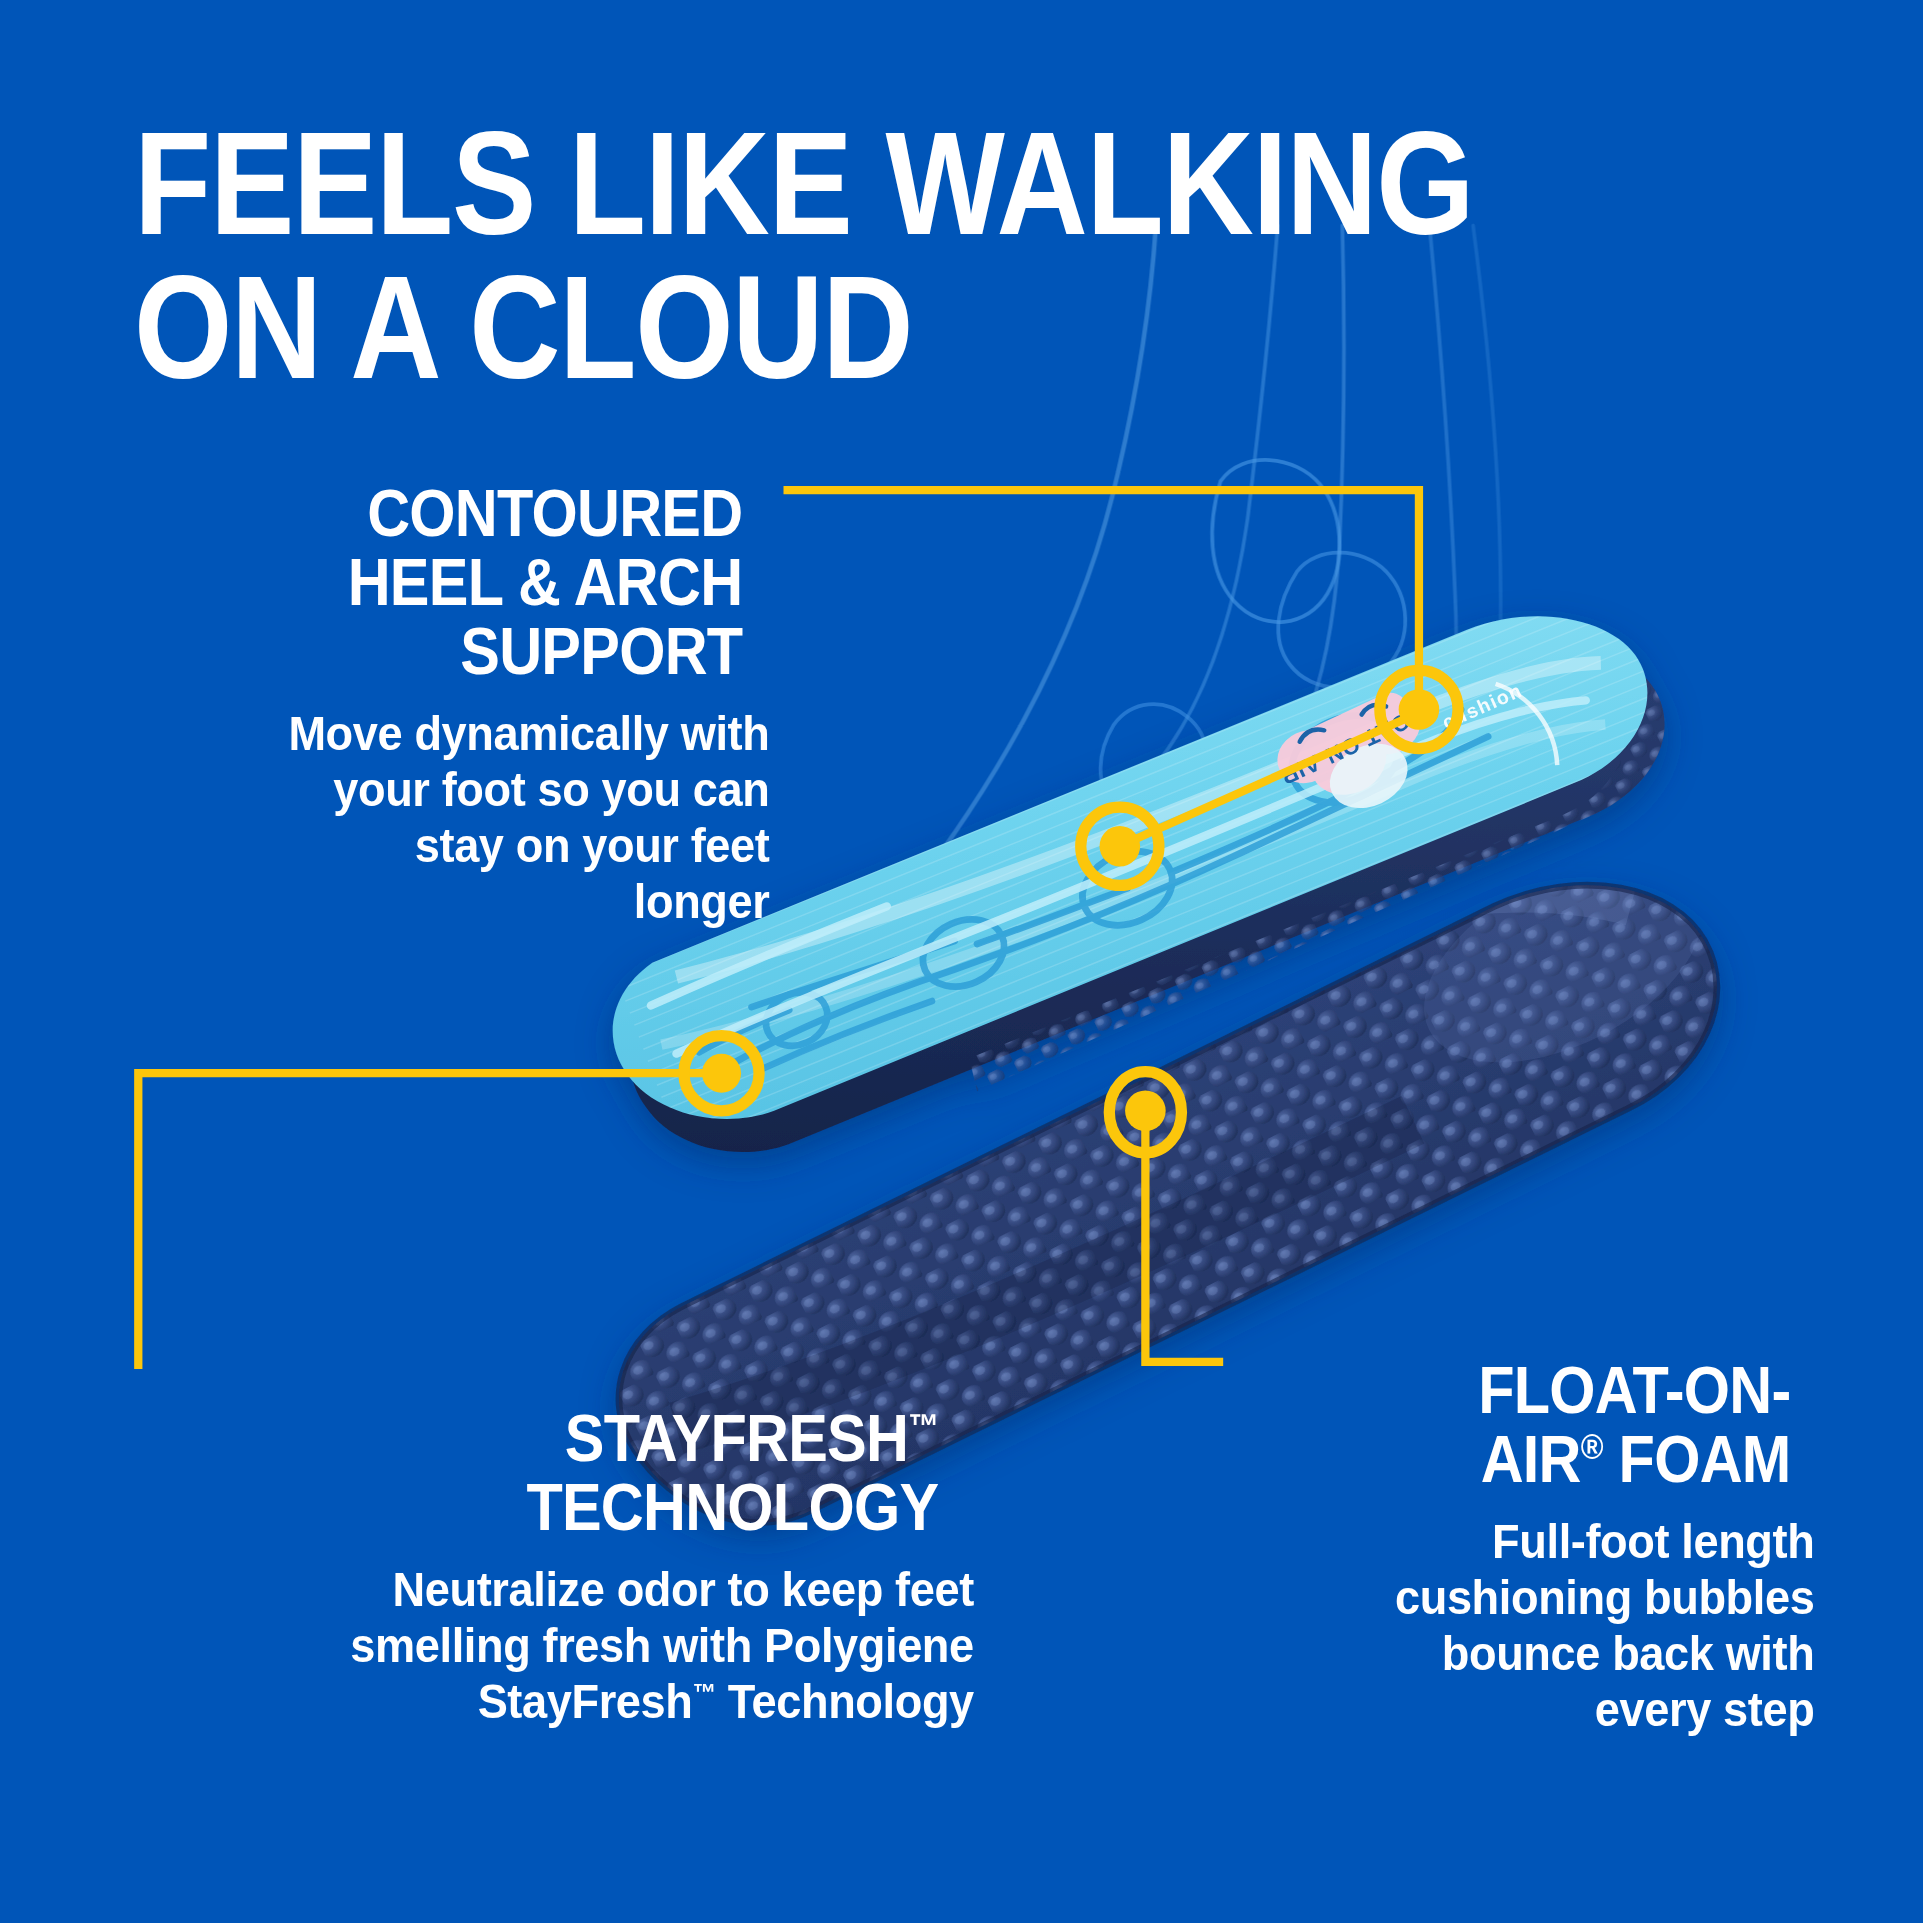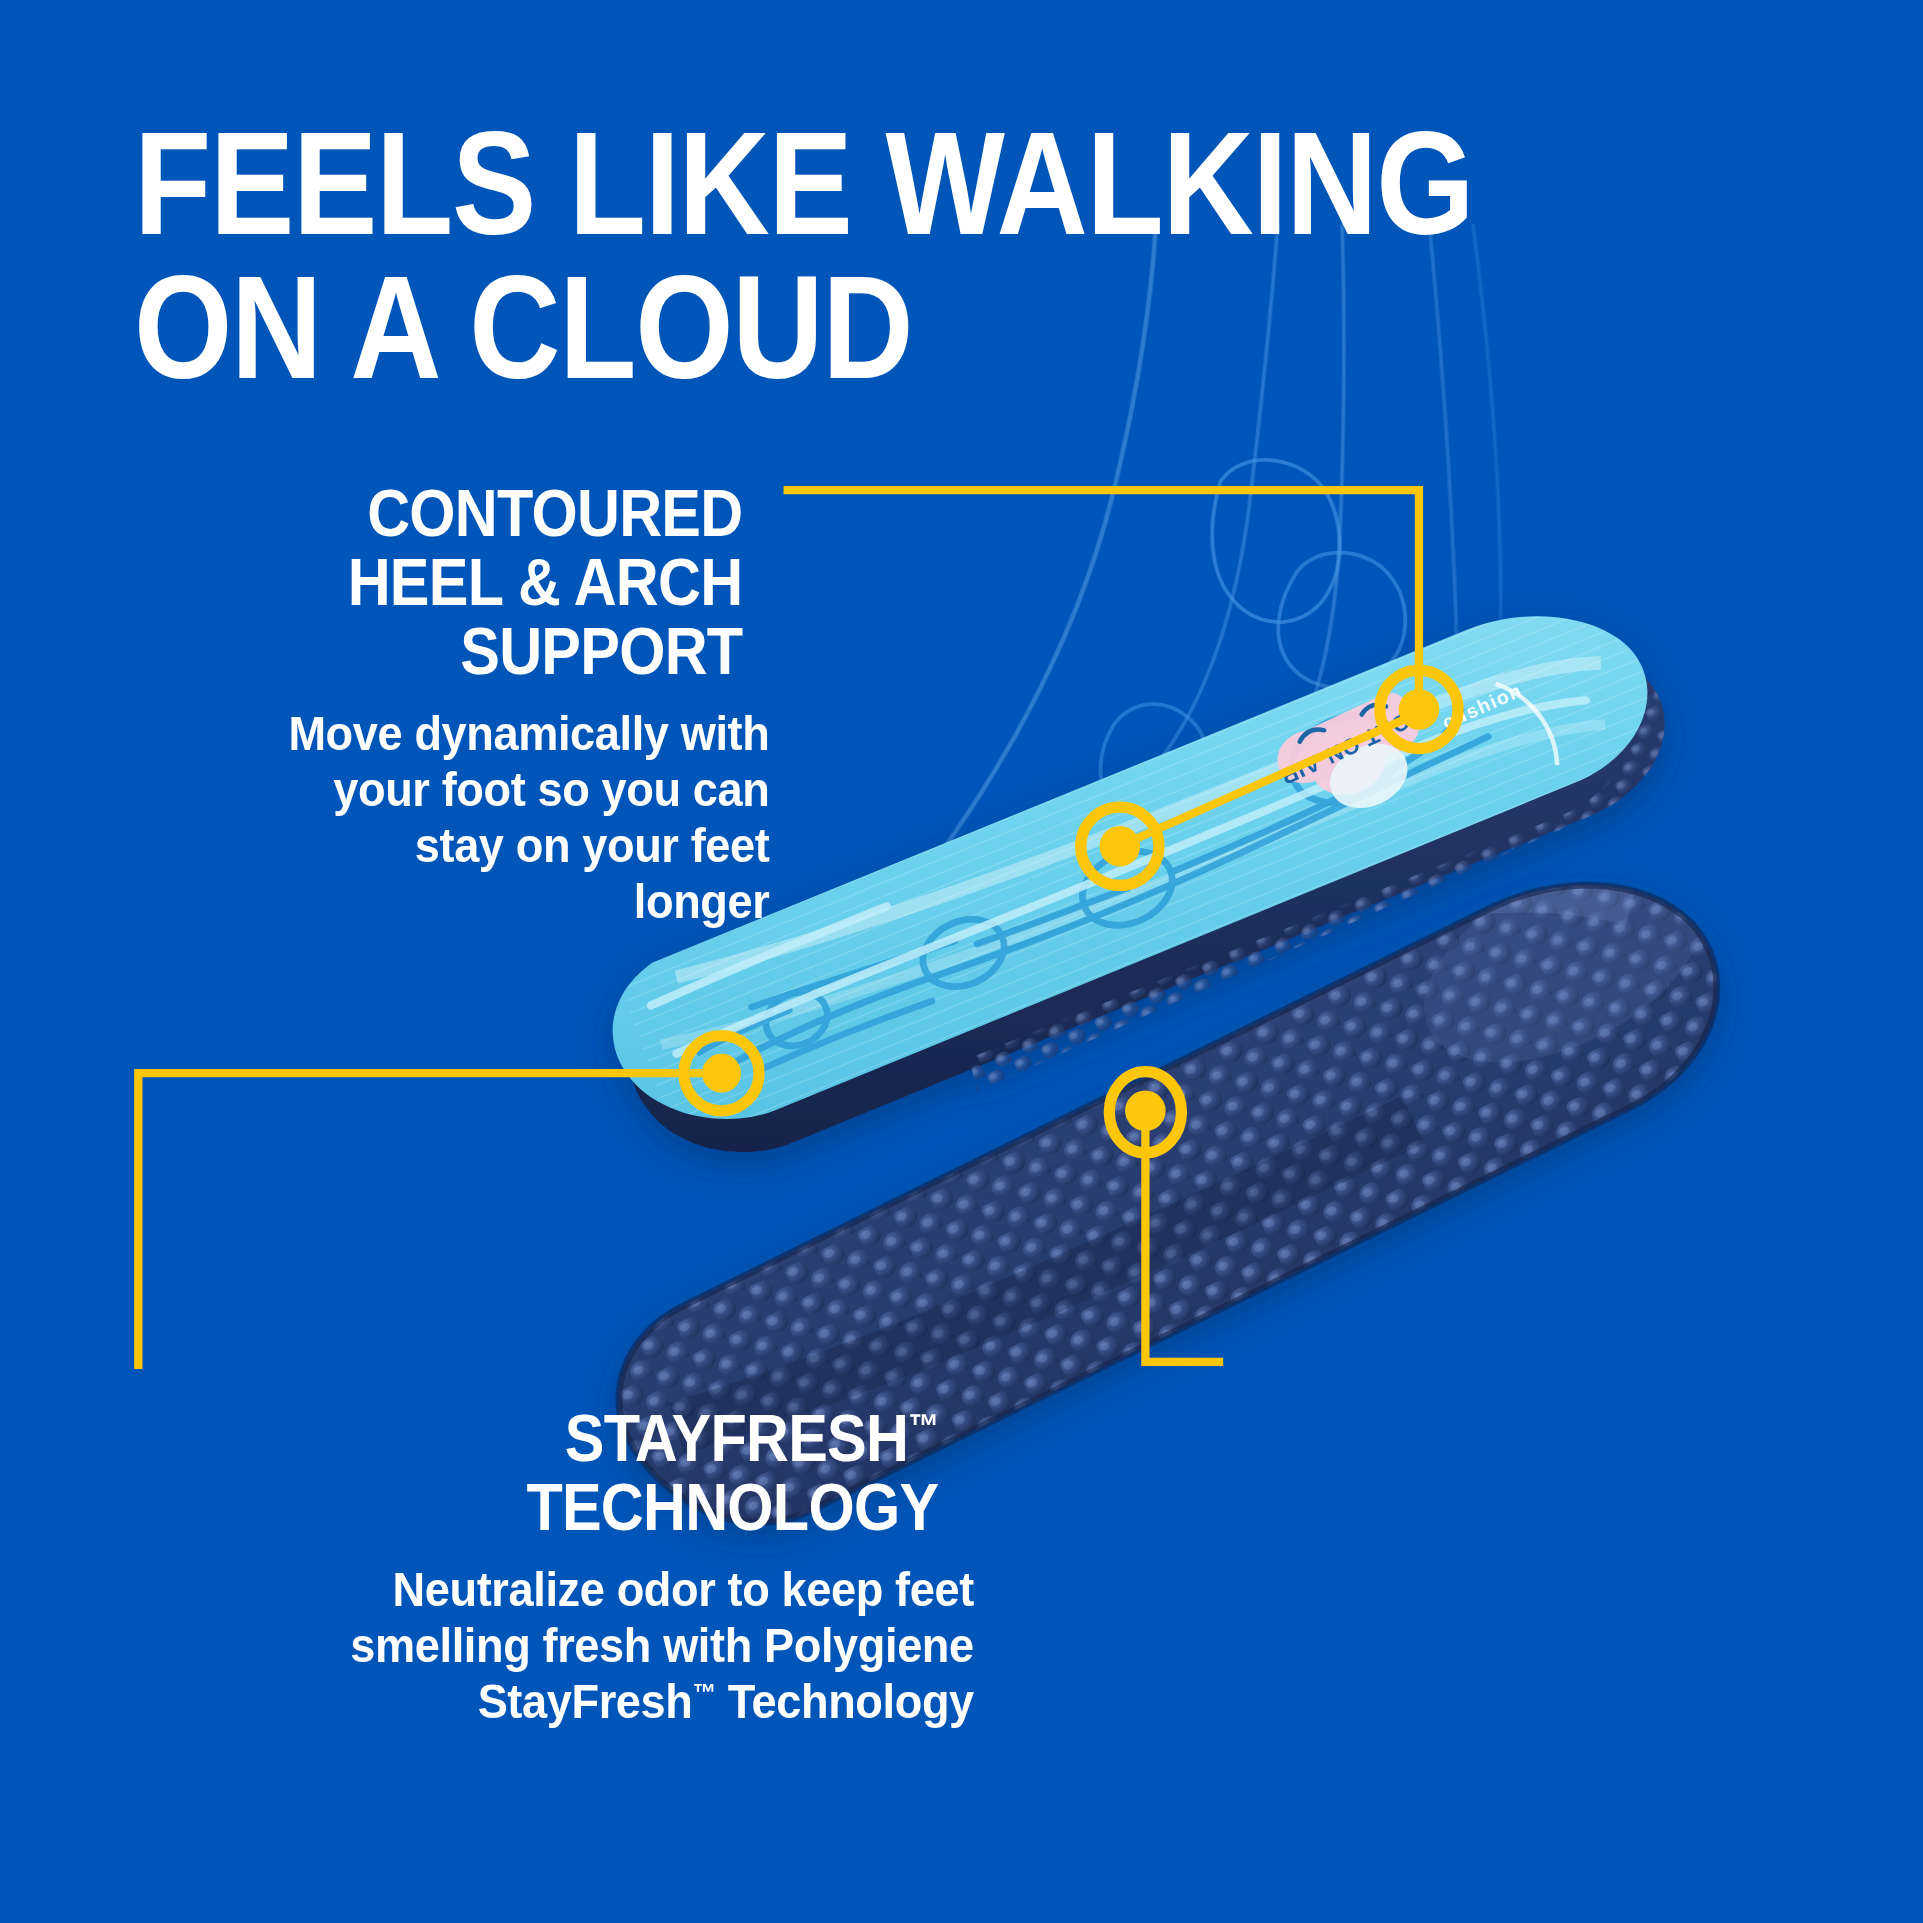--- a/index.html
+++ b/index.html
@@ -345,15 +345,22 @@
 longer</div>
   </div>
 
   <div class="feature" id="feat-stayfresh">
     <div class="feat-title"><span>STAYFRESH</span><sup>™</sup><br><span>TECHNOLOGY</span></div>
     <div class="feat-body"><span>Neutralize odor to keep feet
 smelling fresh with Polygiene
 StayFresh</span><sup>™</sup><span> Technology</span></div>
   </div>
 
+  <div class="feature" id="feat-floatair">
+    <div class="feat-title"><span>FLOAT-ON-</span><br><span>AIR</span><sup>®</sup><span> FOAM</span></div>
+    <div class="feat-body">Full-foot length
+cushioning bubbles
+bounce back with
+every step</div>
+  </div>
 
 </div>
 
 
 </body></html>

